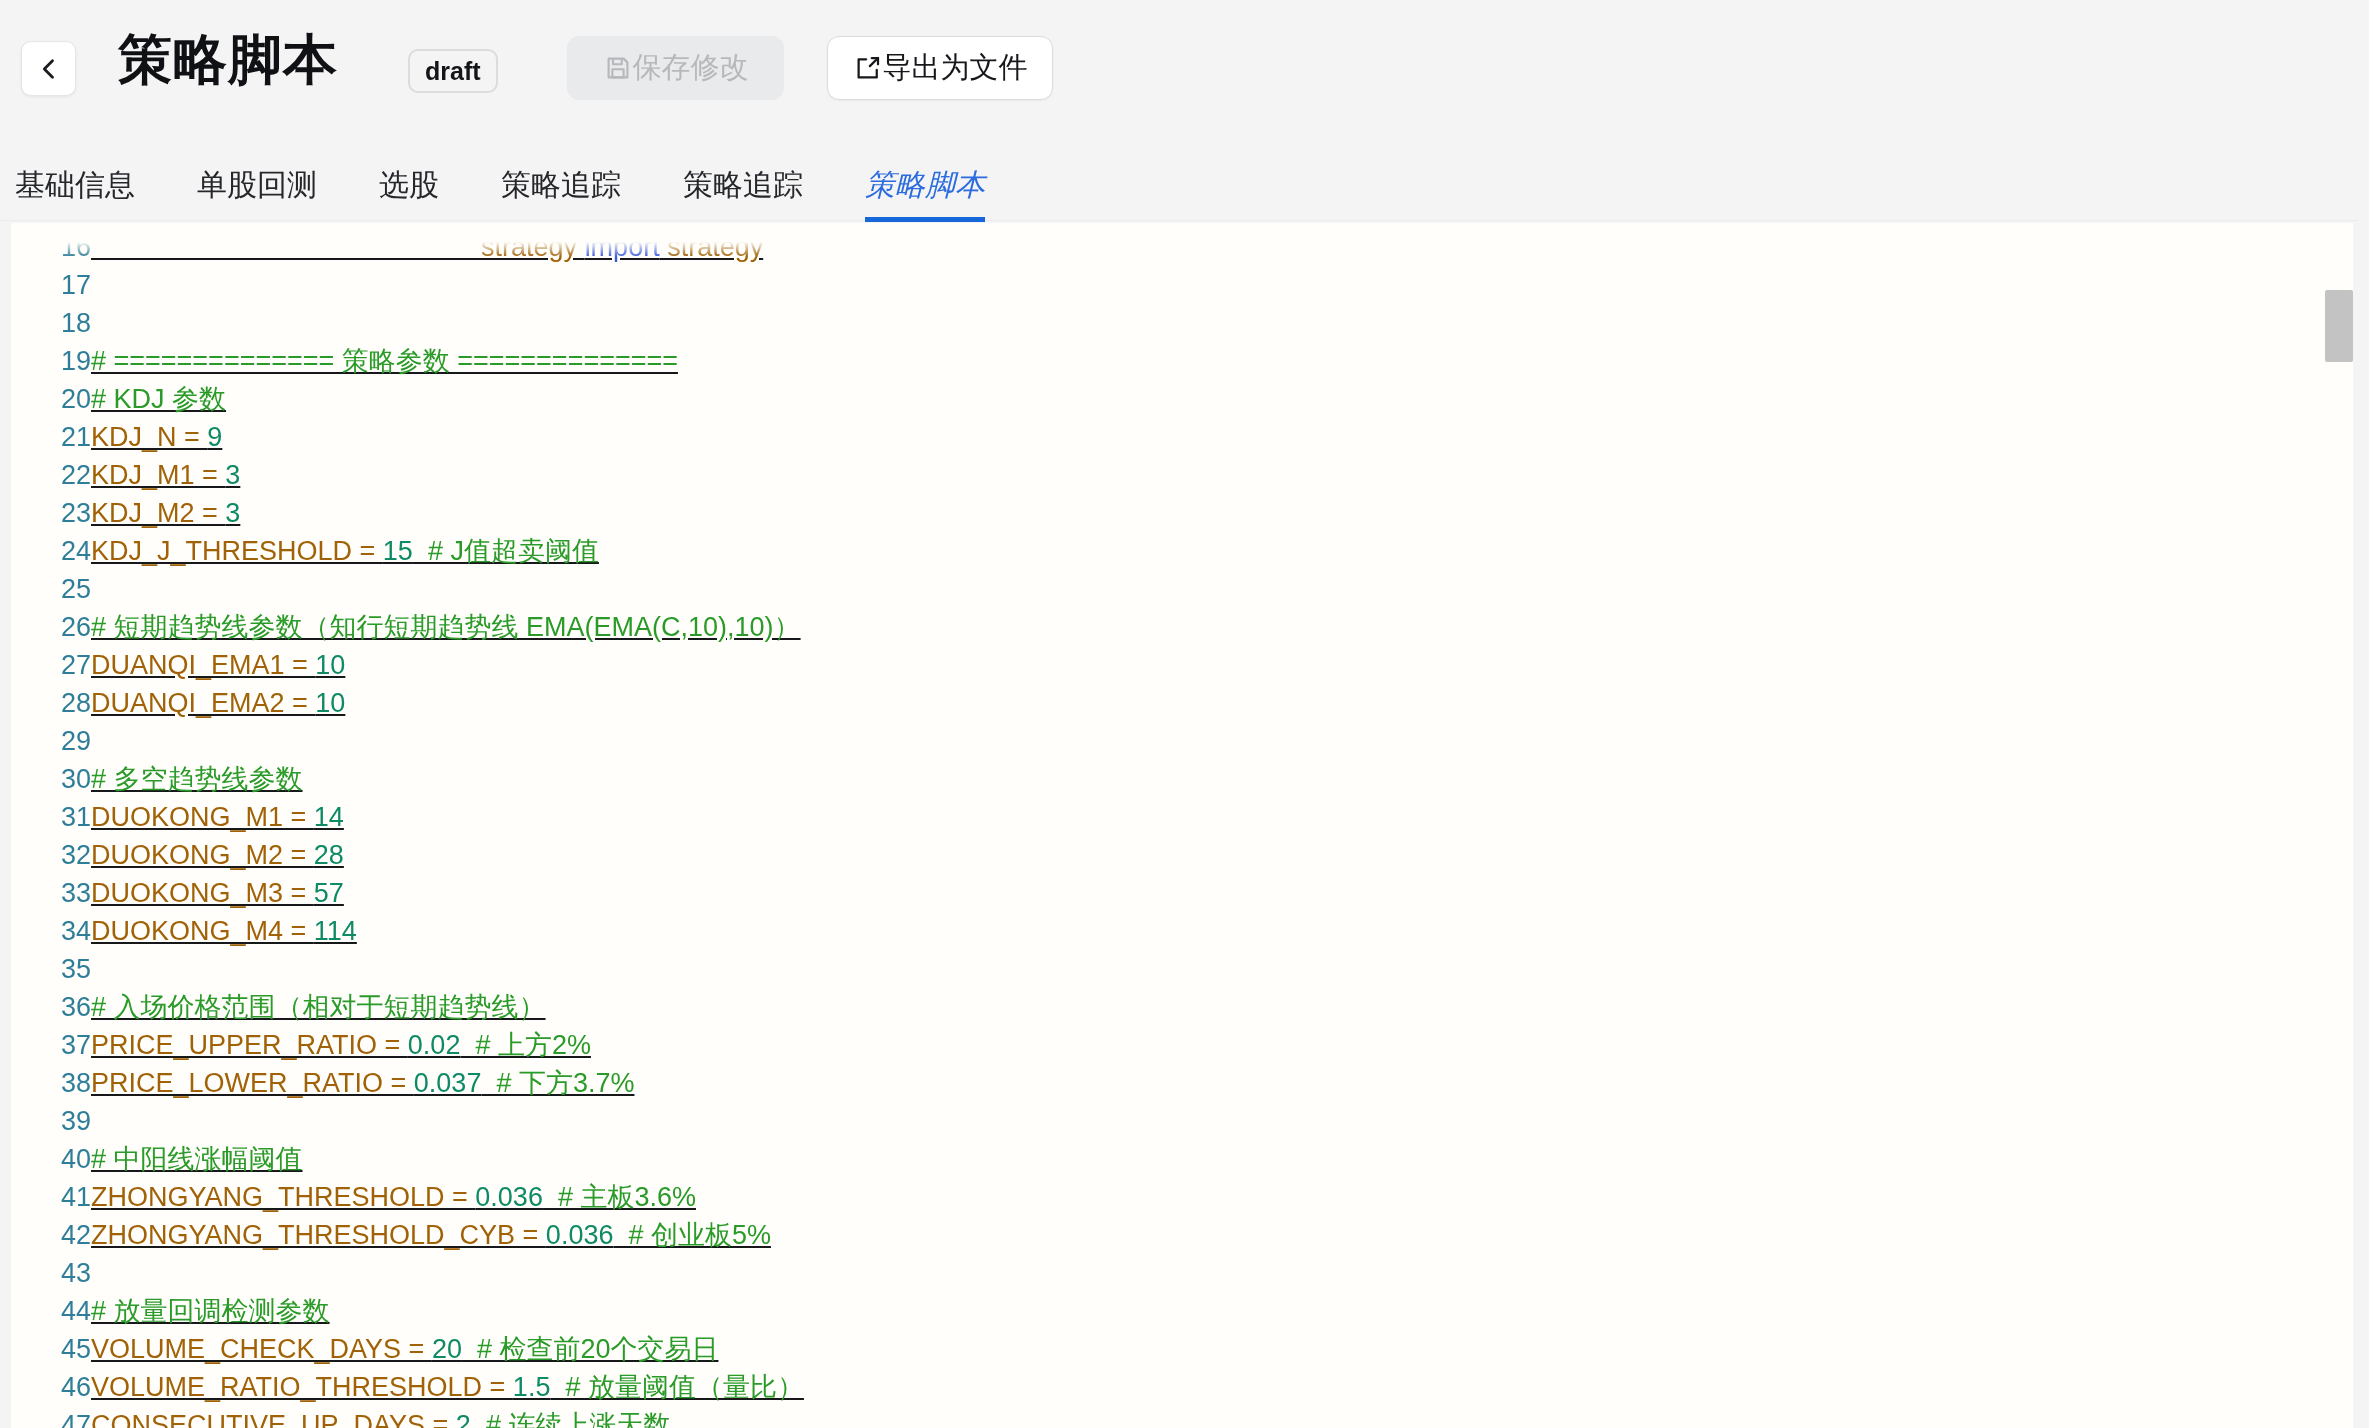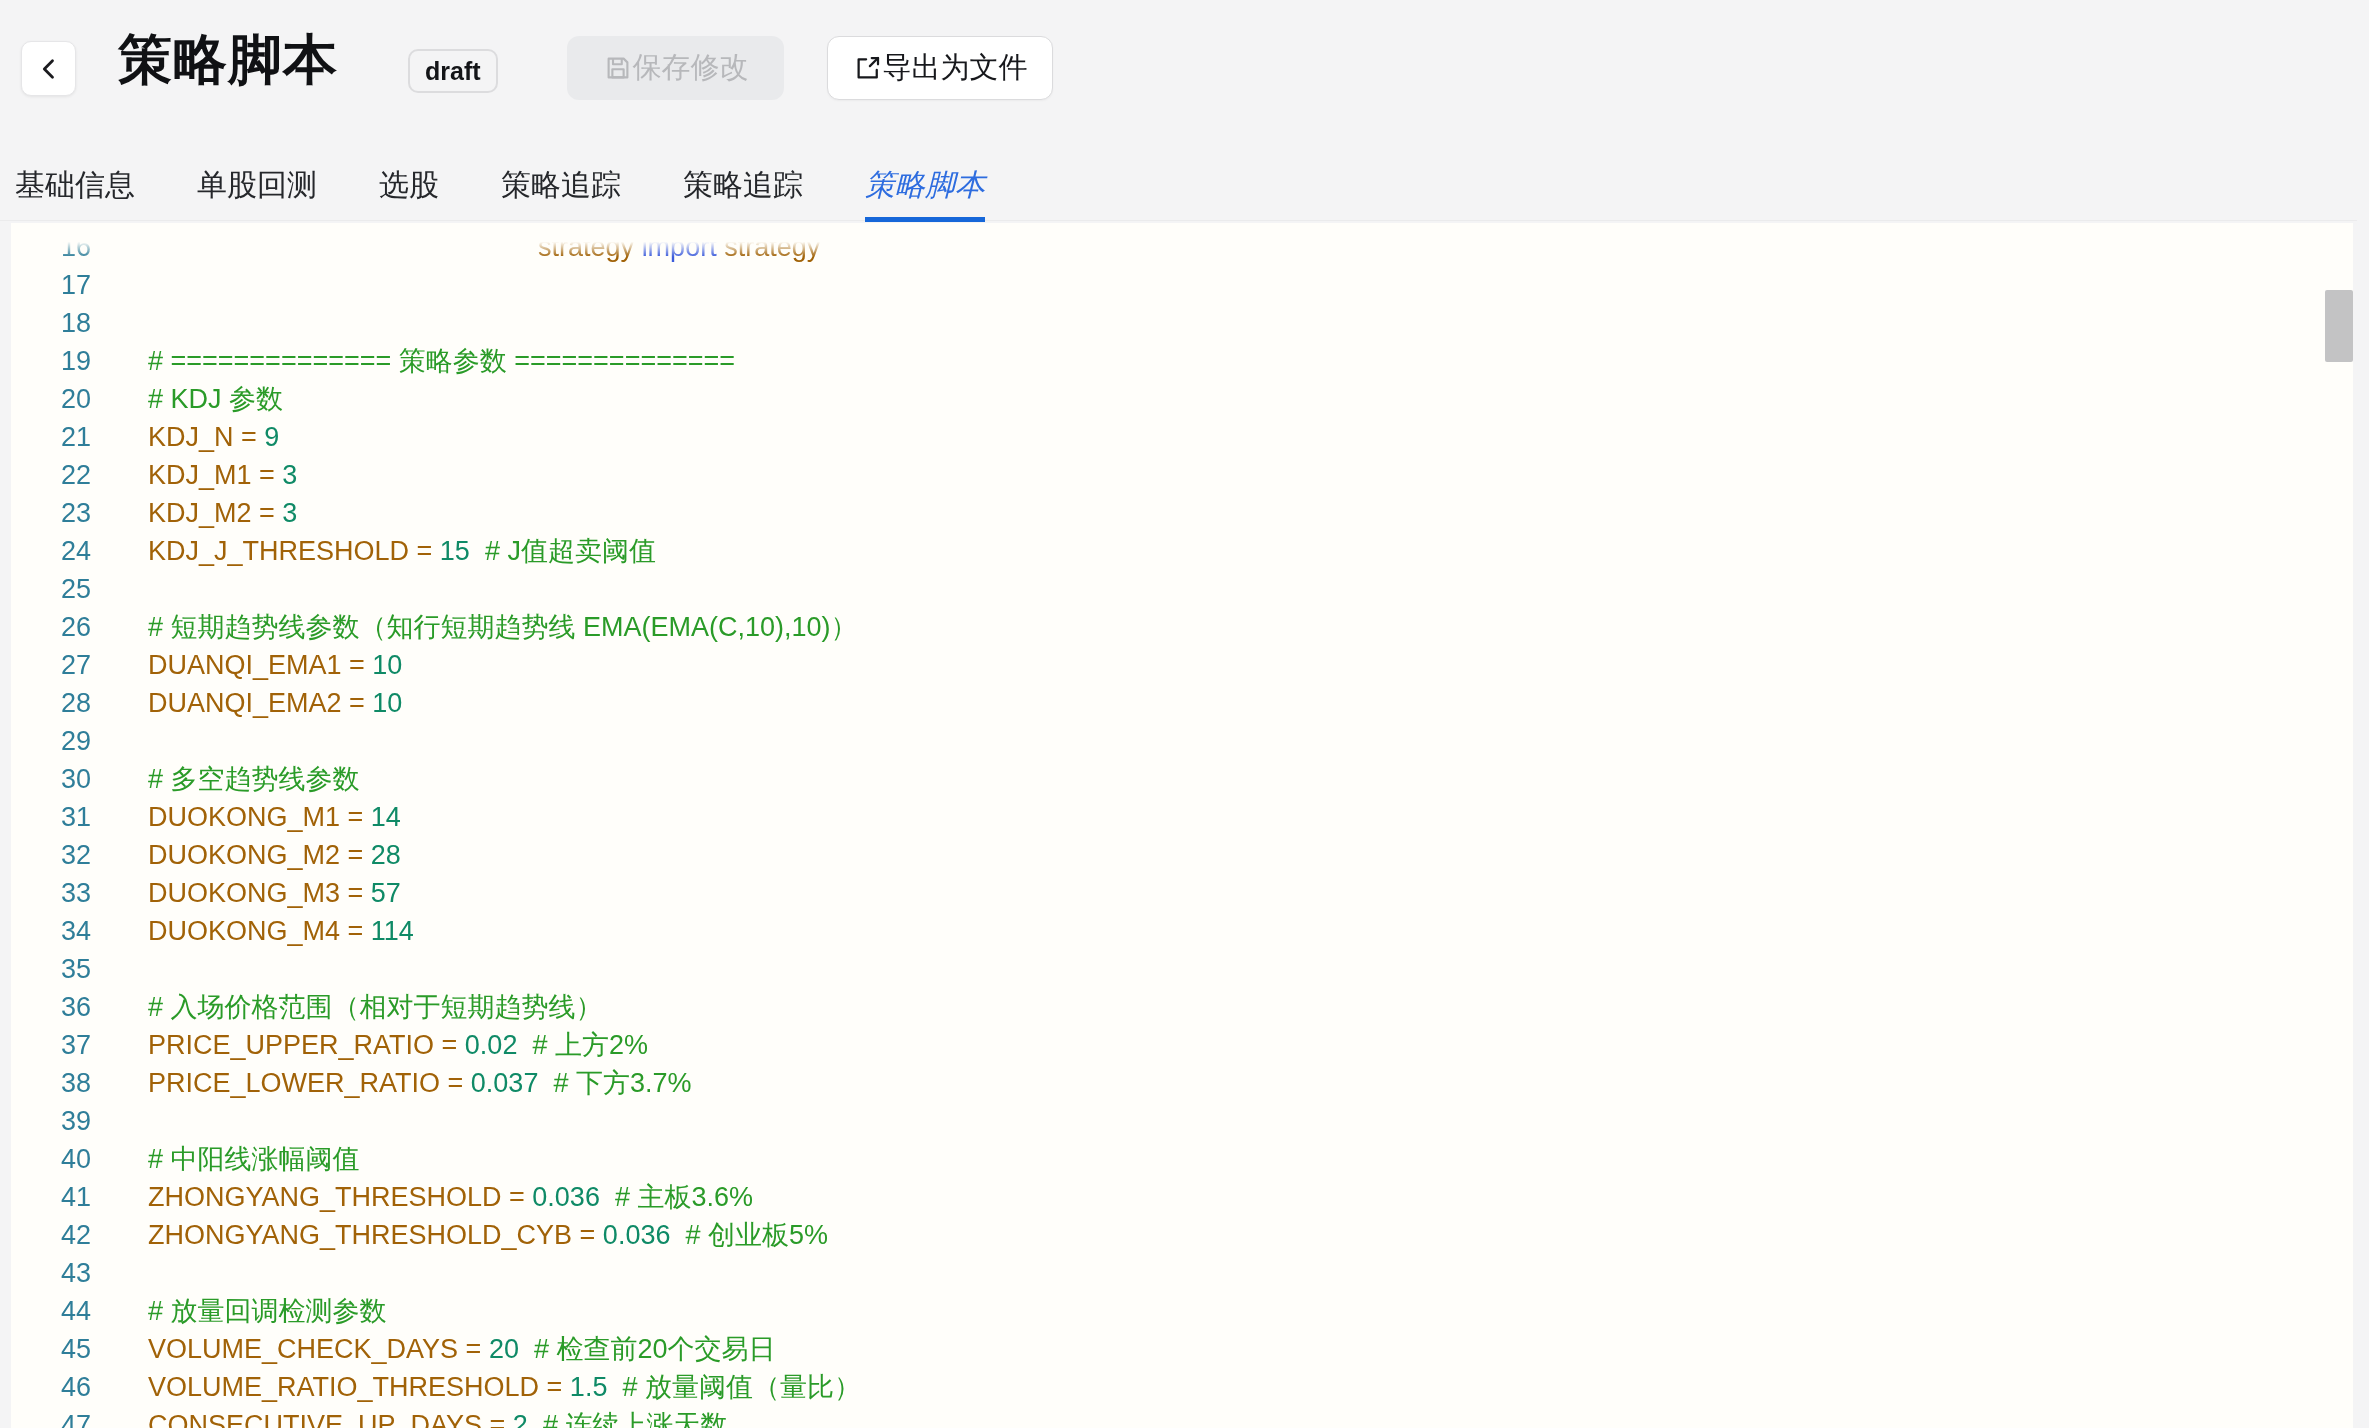--- a/index.html
+++ b/index.html
@@ -50,21 +50,21 @@
   .editor{
     position:absolute;left:11px;top:223px;right:16px;bottom:0;
     background:#fffefa;overflow:hidden;cursor:text;
   }
   .code{
     position:absolute;left:0;right:0;top:5px;
     font-size:27px;line-height:38px;white-space:pre;color:#17181a;
   }
   .row{display:flex;height:38px;}
   .gutter{flex:none;width:80px;text-align:right;color:#2f7e99;}
-  .src{margin-left:57px;}
+  .src{text-decoration:underline;}
   .tok-code{color:#a16207;}
   .tok-comment{color:#2a9b28;}
   .tok-num{color:#0f8a66;}
   .tok-kw{color:#3b5bdb;}
   .top-fade{
     position:absolute;left:0;right:30px;top:0;height:34px;z-index:2;pointer-events:none;
     background:linear-gradient(to bottom,#fffefa 55%,rgba(255,254,250,0));
   }
   .scroll-thumb{
     position:absolute;right:0;top:67px;width:28px;height:72px;

